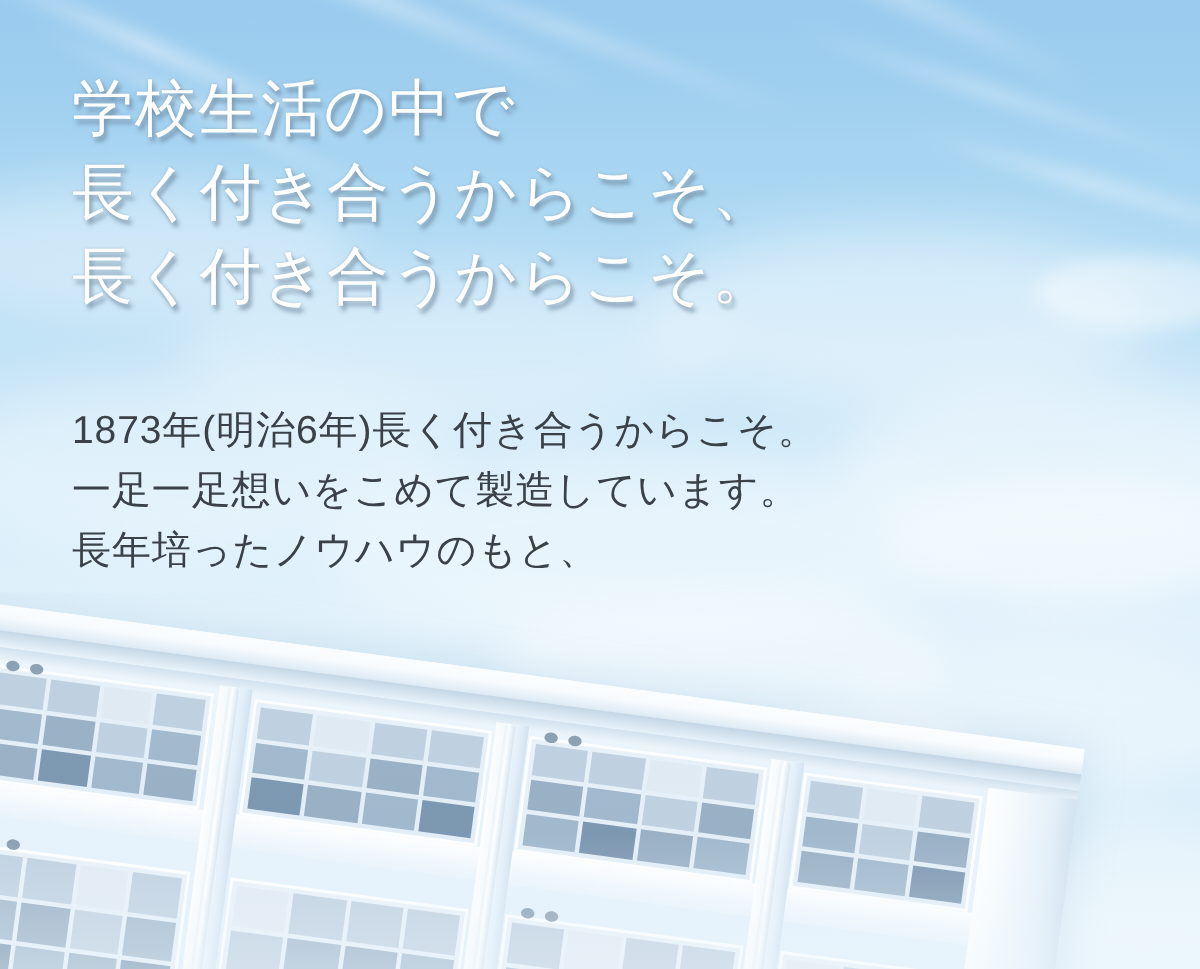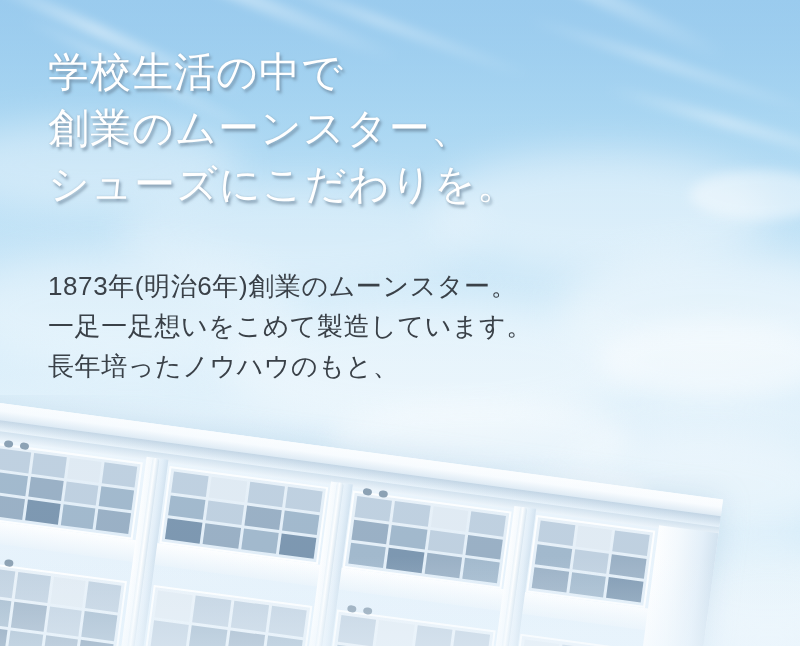--- a/index.html
+++ b/index.html
@@ -346,24 +346,24 @@
       <div class="downpipe" style="left:405px; top:34px;"></div>
       <div class="downpipe" style="left:590px; top:34px;"></div>
     </div>
   </div>
 
   <div class="haze"></div>
   <div class="vignette-bot"></div>
 
   <div class="headline">
     <span class="ln">学校生活の中で</span>
-    <span class="ln">創業のムーンスター、</span>
-    <span class="ln">シューズにこだわりを。</span>
+    <span class="ln">長く付き合うからこそ、</span>
+    <span class="ln">長く付き合うからこそ。</span>
   </div>
 
   <div class="lead">
-    <span class="ln">1873年(明治6年)創業のムーンスター。</span>
+    <span class="ln">1873年(明治6年)長く付き合うからこそ。</span>
     <span class="ln">一足一足想いをこめて製造しています。</span>
     <span class="ln">長年培ったノウハウのもと、</span>
   </div>
 
 
 </div>
 
 </body></html>

